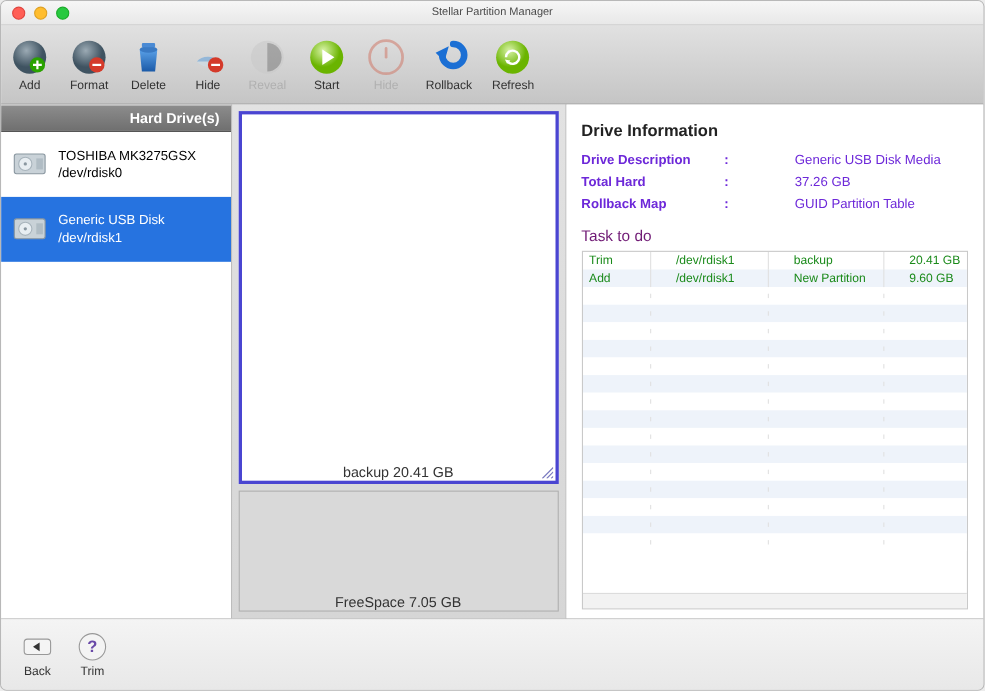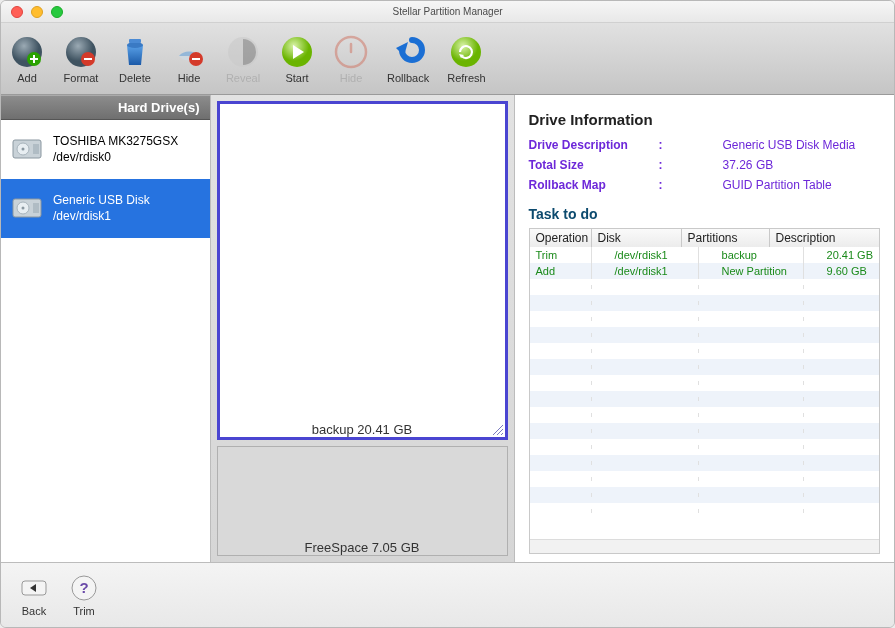--- a/index.html
+++ b/index.html
@@ -41,21 +41,21 @@
 .part-box .resize-grip { position: absolute; right: 2px; bottom: 2px; width: 12px; height: 12px; }
 .part-box.free { background: #d9d9d9; border: 1px solid #b0b0b0; }
 
 
 .right { flex: 1; background: #fff; padding: 16px 14px 8px 14px; display: flex; flex-direction: column; }
 .right h2 { font-size: 15px; font-weight: bold; color: #222; margin-bottom: 10px; }
 .info-row { display: flex; font-size: 12px; color: #6d28d9; margin-bottom: 6px; }
 .info-row .k { flex: 0 0 130px; font-weight: bold; }
 .info-row .c { flex: 0 0 14px; font-weight: bold; }
 .info-row .v { flex: 1; padding-left: 50px; }
-.right h3 { font-size: 14px; font-weight: bold; color: #0c4a6e; margin-top: 8px; margin-bottom: 6px; }
+.right h3 { font-size: 14px; font-weight: normal; color: #701a75; margin-top: 8px; margin-bottom: 6px; }
 .task-table { border: 1px solid #c9c9c9; flex: 1; font-size: 12px; overflow: hidden; display: flex; flex-direction: column; }
 .task-head, .task-row { display: flex; }
 .task-head { background: linear-gradient(#fafafa,#ececec); font-weight: normal; color: #222; }
 .task-head > div, .task-row > div { padding: 2px 6px; border-right: 1px solid #e0e0e0; overflow: hidden; white-space: nowrap; }
 .task-head > div { border-right: 1px solid #c9c9c9; }
 .col-op { flex: 0 0 62px; }
 .col-disk { flex: 0 0 90px; }
 .col-part { flex: 0 0 88px; }
 .col-desc { flex: 1; border-right: none !important; }
 .task-rows { flex: 1; overflow: auto; }
@@ -264,39 +264,33 @@
 
   <div class="right">
     <h2>Drive Information</h2>
 
     <div class="info-row">
       <div class="k">Drive Description</div>
       <div class="c">:</div>
       <div class="v">Generic USB Disk Media</div>
     </div>
     <div class="info-row">
-      <div class="k">Total Size</div>
+      <div class="k">Total Hard</div>
       <div class="c">:</div>
       <div class="v">37.26 GB</div>
     </div>
     <div class="info-row">
       <div class="k">Rollback Map</div>
       <div class="c">:</div>
       <div class="v">GUID Partition Table</div>
     </div>
 
     <h3>Task to do</h3>
 
     <div class="task-table">
-      <div class="task-head">
-        <div class="col-op">Operation</div>
-        <div class="col-disk">Disk</div>
-        <div class="col-part">Partitions</div>
-        <div class="col-desc">Description</div>
-      </div>
       <div class="task-rows">
         <div class="task-row">
           <div class="col-op">Trim</div>
           <div class="col-disk">/dev/rdisk1</div>
           <div class="col-part">backup</div>
           <div class="col-desc">20.41 GB</div>
         </div>
         <div class="task-row">
           <div class="col-op">Add</div>
           <div class="col-disk">/dev/rdisk1</div>

